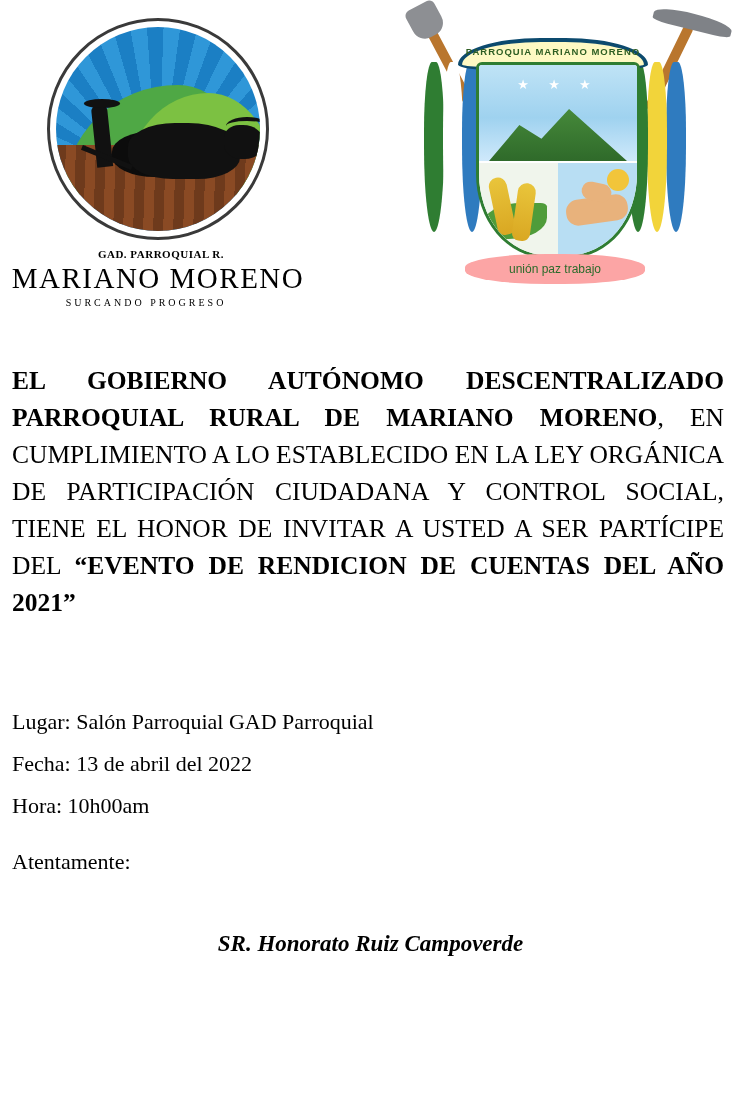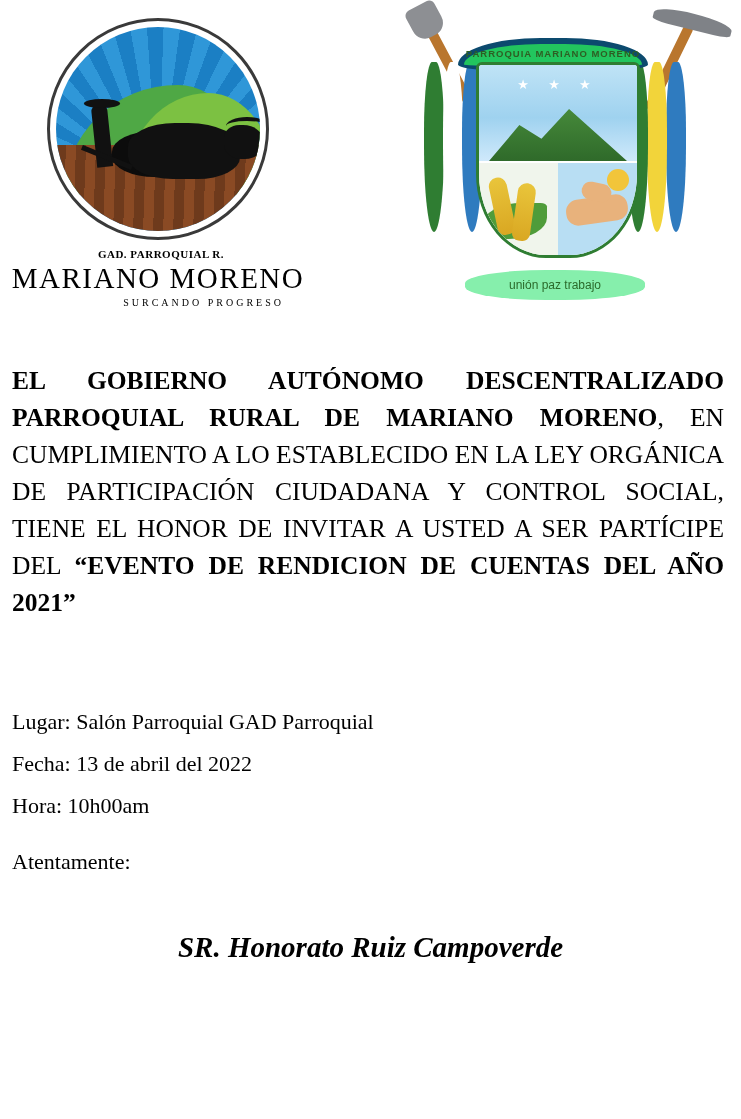--- a/index.html
+++ b/index.html
@@ -132,21 +132,21 @@
     font-family: "Liberation Serif", serif;
     font-size: 29px;
     letter-spacing: 1.5px;
     margin-top: 2px;
   }
   .logo-left .brand-sub {
     font-family: "Liberation Serif", serif;
     font-size: 10px;
     letter-spacing: 3px;
     margin-top: 2px;
-    text-align: right;
+    text-align: center;
     padding-right: 24px;
   }
 
   
   .logo-right {
     position: absolute;
     left: 410px;
     top: 10px;
     width: 290px;
     height: 290px;
@@ -185,22 +185,22 @@
     left: -34px; top: -14px;
     width: 80px; height: 16px;
     background: #7f8287;
     border-radius: 50% 50% 20% 20%;
     transform: rotate(-12deg);
   }
   .coa-ribbon-top {
     position: absolute;
     left: 48px; top: 28px;
     width: 190px; height: 34px;
-    background: #22c55e;
-    border: 6px solid #0c4a6e;
+    background: #fef9c3;
+    border: 4px solid #0c4a6e;
     border-radius: 50% 50% 45% 45% / 90% 90% 25% 25%;
     color: #2e5e23;
     font-family: "Liberation Sans", sans-serif;
     font-size: 9.5px;
     font-weight: bold;
     letter-spacing: 1px;
     display: flex;
     align-items: flex-start;
     justify-content: center;
     padding-top: 4px;
@@ -301,23 +301,23 @@
     border-radius: 40% 40% 50% 50%;
   }
   .flag-left .b1 { left: 0;  background: #2f7d32; }
   .flag-left .b2 { left: 19px; background: #ffffff; }
   .flag-left .b3 { left: 38px; background: #2f7bbf; }
   .flag-right .b1 { right: 0;  background: #2f7bbf; }
   .flag-right .b2 { right: 19px; background: #f2d43a; }
   .flag-right .b3 { right: 38px; background: #2f7d32; }
   .coa-ribbon-bottom {
     position: absolute;
-    left: 55px; bottom: 0;
+    left: 55px; bottom: 16px;
     width: 180px; height: 30px;
-    background: #86efac;
+    background: #fca5a5;
     border-radius: 45%;
     color: #2b6b2b;
     font-family: "Liberation Sans", sans-serif;
     font-size: 12px;
     display: flex;
     align-items: center;
     justify-content: center;
   }
 
   
@@ -348,21 +348,21 @@
     font-size: 22px;
   }
 
   .signature {
     margin-top: 56px;
     text-align: center;
     font-family: "Liberation Serif", serif;
     font-style: italic;
     font-weight: bold;
   }
-  .sig-name { font-size: 29px; }
+  .sig-name { font-size: 23px; }
   .sig-role { font-size: 23px; margin-top: 2px; }
 </style>
 </head>
 <body>
 
 <div class="header">
 
   <div class="logo-left">
     <div class="roundel">
       <div class="sky">

